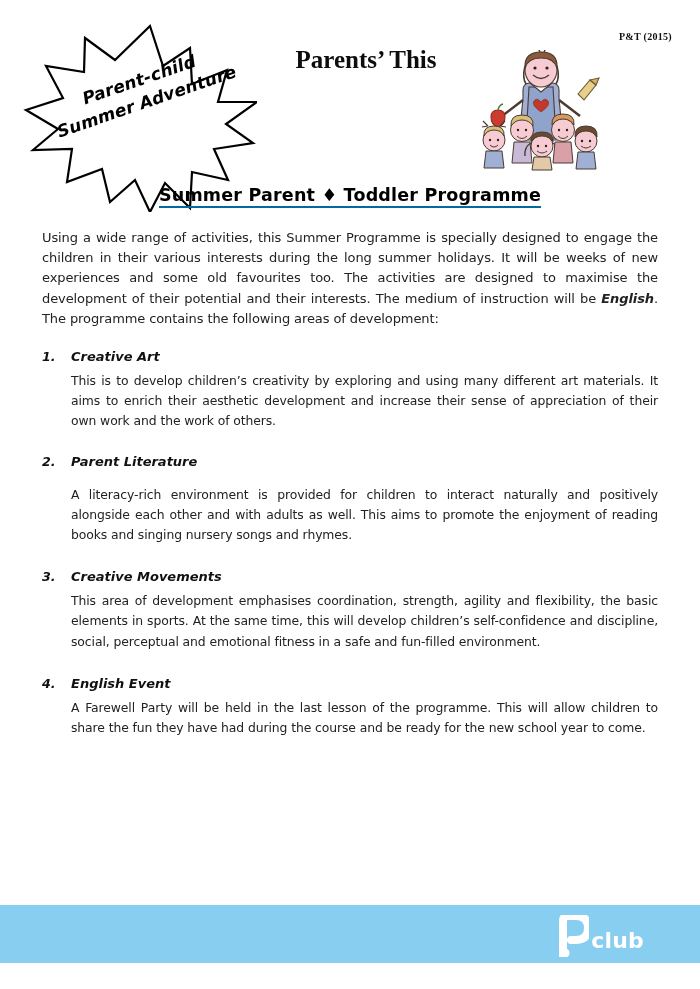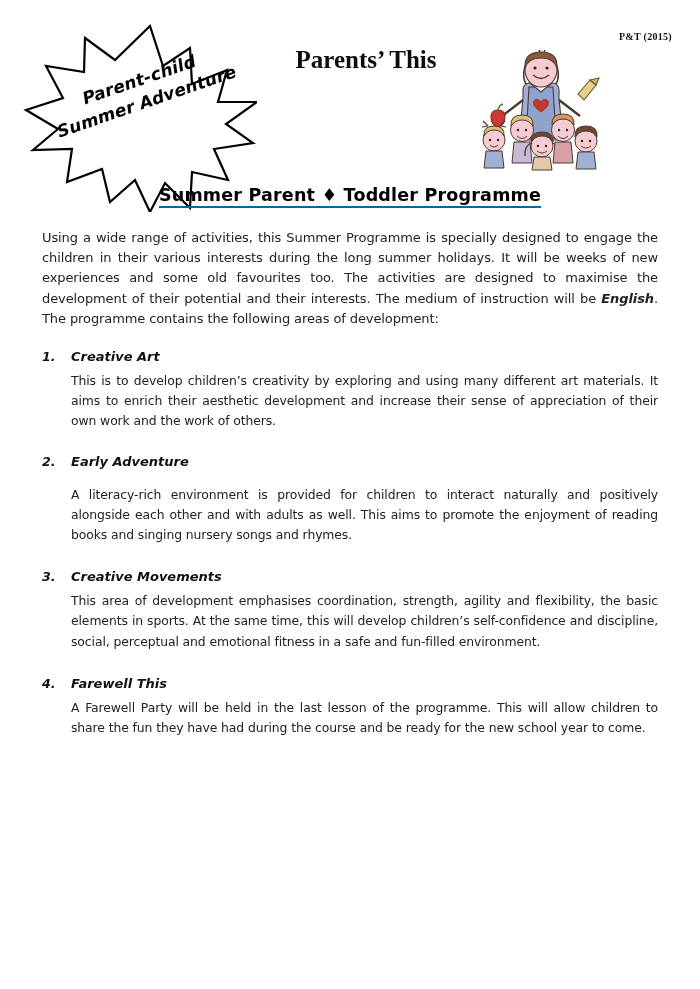--- a/index.html
+++ b/index.html
@@ -328,40 +328,52 @@
         <span class="sec-title">Creative Art</span>
       </div>
       <p class="sec-body">This is to develop children’s creativity by exploring and using many different art materials.    It aims to enrich their aesthetic development and increase their sense of appreciation of their own work and the work of others.</p>
     </div>
 
     <div class="spacer-1"></div>
 
     <div class="section">
       <div class="sec-head">
         <span class="sec-num">2.</span>
-        <span class="sec-title">Early Adventure</span>
+        <span class="sec-title">Parent Literature</span>
       </div>
       <p class="sec-body extra-gap">A literacy-rich environment is provided for children to interact naturally and positively alongside each other and with adults as well.    This aims to promote the enjoyment of reading books and singing nursery songs and rhymes.</p>
     </div>
 
     <div class="spacer-2"></div>
 
     <div class="section">
       <div class="sec-head">
         <span class="sec-num">3.</span>
         <span class="sec-title">Creative Movements</span>
       </div>
       <p class="sec-body">This area of development emphasises coordination, strength, agility and flexibility, the basic elements in sports.    At the same time, this will develop children’s self-confidence and discipline, social, perceptual and emotional fitness in a safe and fun-filled environment.</p>
     </div>
 
     <div class="spacer-3"></div>
 
     <div class="section">
       <div class="sec-head">
         <span class="sec-num">4.</span>
-        <span class="sec-title">Farewell This</span>
+        <span class="sec-title">English Event</span>
       </div>
       <p class="sec-body">A Farewell Party will be held in the last lesson of the programme.    This will allow children to share the fun they have had during the course and be ready for the new school year to come.</p>
     </div>
   </div>
 
+  <div class="footer-band">
+    <div class="footer-logo">
+      <div class="logo-p">
+        <svg width="30" height="42" viewBox="0 0 30 42" aria-hidden="true">
+          <path d="M4 42 L4 6 Q4 1 10 1 L17 1 Q29 1 29 13 Q29 25 17 25 L12 25" stroke="#ffffff" stroke-width="8" fill="none" stroke-linecap="round" stroke-linejoin="round"></path>
+          <circle cx="17" cy="13" r="4.2" fill="#87cef0"></circle>
+          <circle cx="6" cy="38" r="4.6" fill="#ffffff"></circle>
+        </svg>
+      </div>
+      <div class="logo-word">club</div>
+    </div>
+  </div>
 
 </div>
 
 </body></html>

